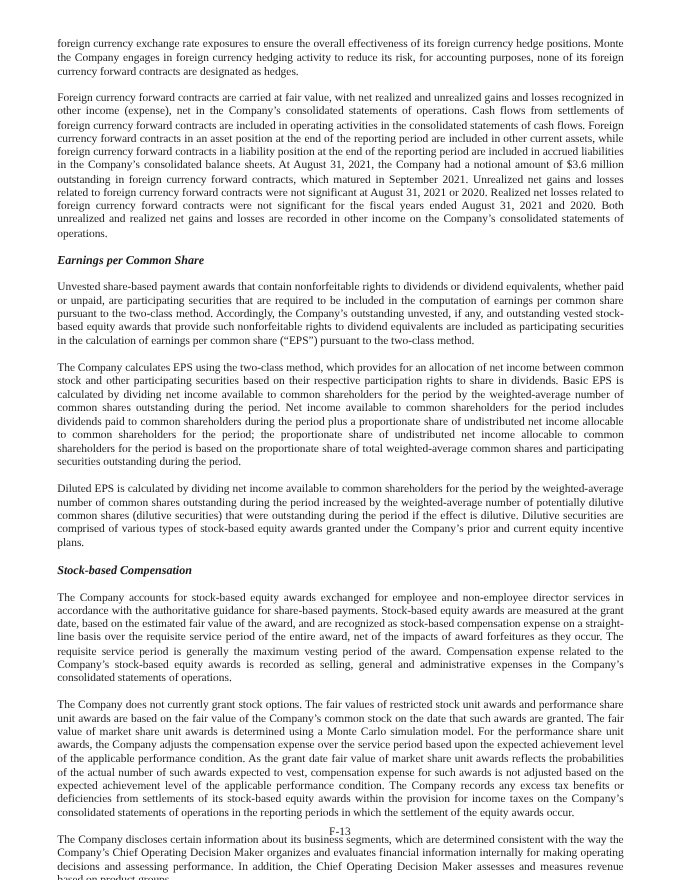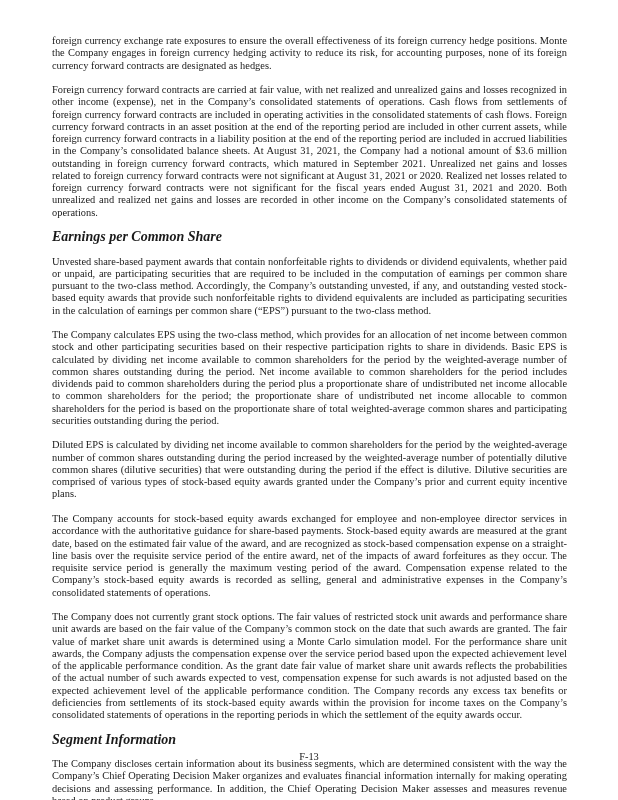--- a/index.html
+++ b/index.html
@@ -22,21 +22,21 @@
       width: 515px;
     }
     .para {
       font-size: 10.4px;
       line-height: 12.25px;
       text-align: justify;
       margin: 0 0 12.3px 0;
       hyphens: none;
     }
     .heading {
-      font-size: 14px;
+      font-size: 11px;
       line-height: 12.25px;
       font-weight: bold;
       font-style: italic;
       margin: 0 0 12.3px 0;
     }
     .page-number {
       position: absolute;
       left: 0;
       width: 618px;
       top: 751px;
@@ -51,20 +51,20 @@
 <div class="page">
 
   <p class="para">foreign currency exchange rate exposures to ensure the overall effectiveness of its foreign currency hedge positions. Monte the Company engages in foreign currency hedging activity to reduce its risk, for accounting purposes, none of its foreign currency forward contracts are designated as hedges.</p>
   <p class="para">Foreign currency forward contracts are carried at fair value, with net realized and unrealized gains and losses recognized in other income (expense), net in the Company’s consolidated statements of operations. Cash flows from settlements of foreign currency forward contracts are included in operating activities in the consolidated statements of cash flows. Foreign currency forward contracts in an asset position at the end of the reporting period are included in other current assets, while foreign currency forward contracts in a liability position at the end of the reporting period are included in accrued liabilities in the Company’s consolidated balance sheets. At August 31, 2021, the Company had a notional amount of $3.6 million outstanding in foreign currency forward contracts, which matured in September 2021. Unrealized net gains and losses related to foreign currency forward contracts were not significant at August 31, 2021 or 2020. Realized net losses related to foreign currency forward contracts were not significant for the fiscal years ended August 31, 2021 and 2020. Both unrealized and realized net gains and losses are recorded in other income on the Company’s consolidated statements of operations.</p>
 
   <div class="heading">Earnings per Common Share</div>
   <p class="para">Unvested share-based payment awards that contain nonforfeitable rights to dividends or dividend equivalents, whether paid or unpaid, are participating securities that are required to be included in the computation of earnings per common share pursuant to the two-class method. Accordingly, the Company’s outstanding unvested, if any, and outstanding vested stock-based equity awards that provide such nonforfeitable rights to dividend equivalents are included as participating securities in the calculation of earnings per common share (“EPS”) pursuant to the two-class method.</p>
   <p class="para">The Company calculates EPS using the two-class method, which provides for an allocation of net income between common stock and other participating securities based on their respective participation rights to share in dividends. Basic EPS is calculated by dividing net income available to common shareholders for the period by the weighted-average number of common shares outstanding during the period. Net income available to common shareholders for the period includes dividends paid to common shareholders during the period plus a proportionate share of undistributed net income allocable to common shareholders for the period; the proportionate share of undistributed net income allocable to common shareholders for the period is based on the proportionate share of total weighted-average common shares and participating securities outstanding during the period.</p>
   <p class="para">Diluted EPS is calculated by dividing net income available to common shareholders for the period by the weighted-average number of common shares outstanding during the period increased by the weighted-average number of potentially dilutive common shares (dilutive securities) that were outstanding during the period if the effect is dilutive. Dilutive securities are comprised of various types of stock-based equity awards granted under the Company’s prior and current equity incentive plans.</p>
 
+  <div class="heading">Stock-based Compensation</div>
   <p class="para">The Company accounts for stock-based equity awards exchanged for employee and non-employee director services in accordance with the authoritative guidance for share-based payments. Stock-based equity awards are measured at the grant date, based on the estimated fair value of the award, and are recognized as stock-based compensation expense on a straight-line basis over the requisite service period of the entire award, net of the impacts of award forfeitures as they occur. The requisite service period is generally the maximum vesting period of the award. Compensation expense related to the Company’s stock-based equity awards is recorded as selling, general and administrative expenses in the Company’s consolidated statements of operations.</p>
   <p class="para">The Company does not currently grant stock options. The fair values of restricted stock unit awards and performance share unit awards are based on the fair value of the Company’s common stock on the date that such awards are granted. The fair value of market share unit awards is determined using a Monte Carlo simulation model. For the performance share unit awards, the Company adjusts the compensation expense over the service period based upon the expected achievement level of the applicable performance condition. As the grant date fair value of market share unit awards reflects the probabilities of the actual number of such awards expected to vest, compensation expense for such awards is not adjusted based on the expected achievement level of the applicable performance condition. The Company records any excess tax benefits or deficiencies from settlements of its stock-based equity awards within the provision for income taxes on the Company’s consolidated statements of operations in the reporting periods in which the settlement of the equity awards occur.</p>
 
-  <div class="heading">Segment Information</div>
   <p class="para">The Company discloses certain information about its business segments, which are determined consistent with the way the Company’s Chief Operating Decision Maker organizes and evaluates financial information internally for making operating decisions and assessing performance. In addition, the Chief Operating Decision Maker assesses and measures revenue based on product groups.</p>
 </div>
 
 <div class="page-number">F-13</div>
 
 </body></html>

